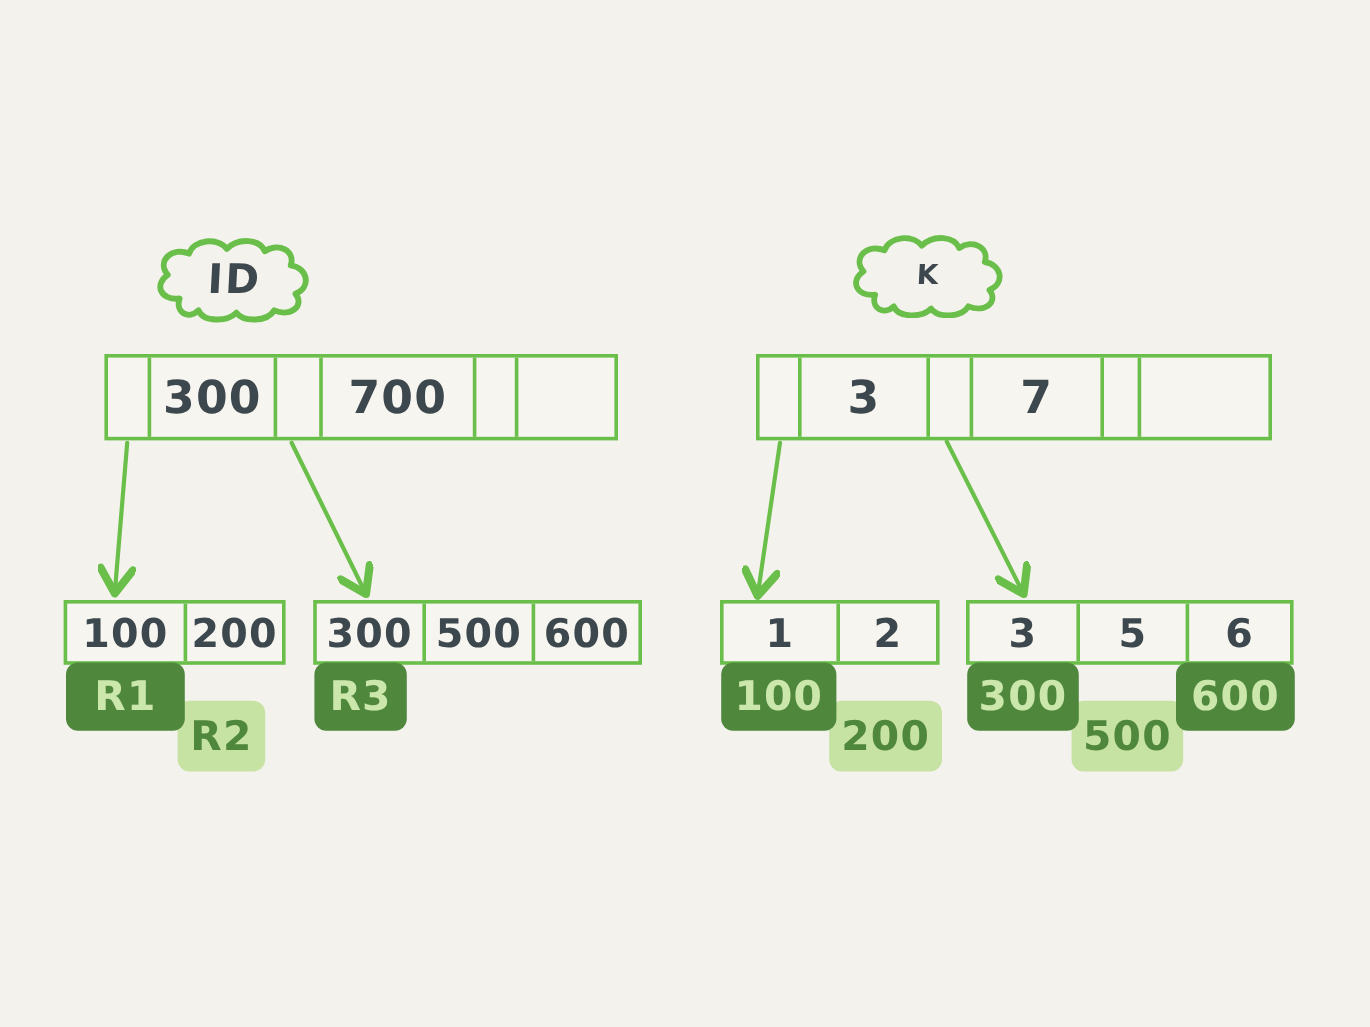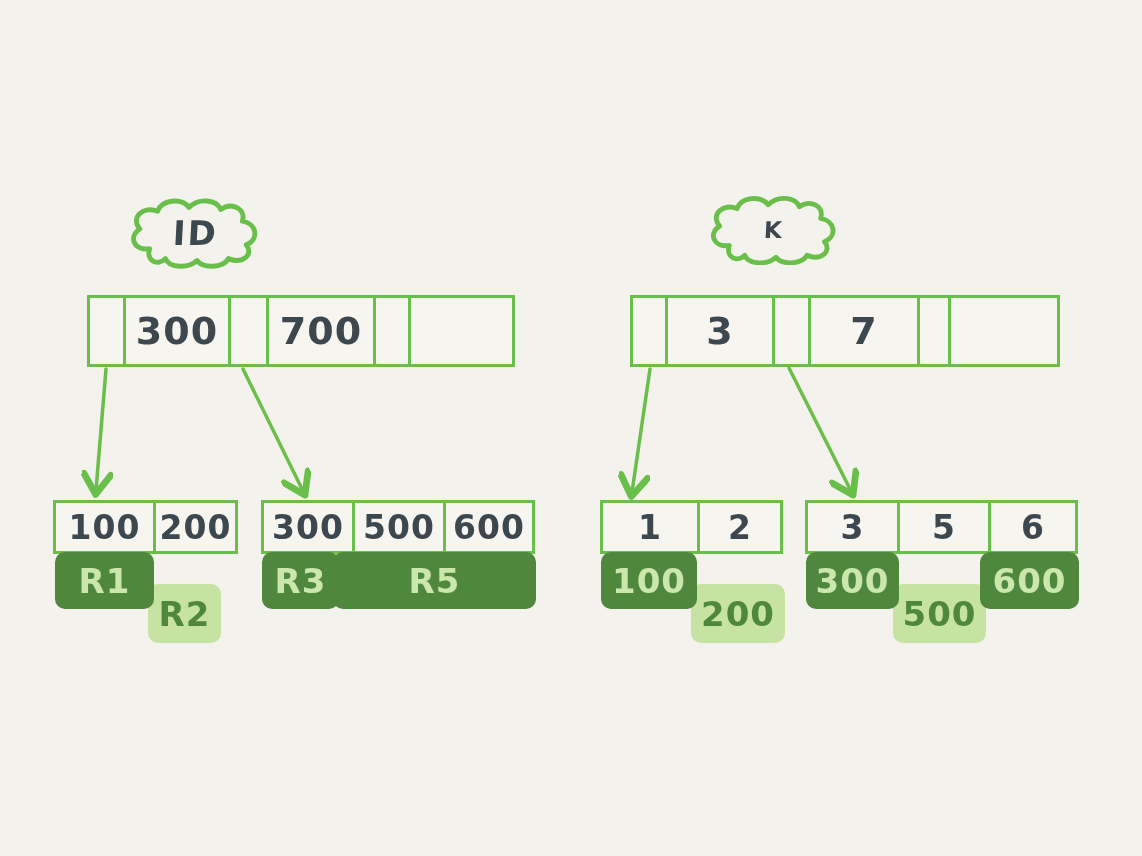--- a/index.html
+++ b/index.html
@@ -98,21 +98,21 @@
                C 130 58, 118 68, 104 62 C 98 72, 78 72, 72 64 C 64 72, 44 72, 40 62
                C 32 70, 20 64, 24 52 Z" fill="none" stroke="#6abf4b" stroke-width="5" stroke-linejoin="round" class="arrow-stroke"></path>
     </svg>
     <span class="cloud-label small">K</span>
   </div>
 
   <div class="node" style="left:87px; top:295px; width:428px; height:72px;">
     <div class="cell" style="width:36px"></div>
     <div class="cell root-key" style="width:105px">300</div>
     <div class="cell" style="width:38px"></div>
-    <div class="cell root-key" style="width:107px">700</div>
+    <div class="cell root-key" style="width:128px">700</div>
     <div class="cell" style="width:35px"></div>
     <div class="cell" style="flex:1"></div>
   </div>
 
   <div class="node" style="left:630px; top:295px; width:430px; height:72px;">
     <div class="cell" style="width:35px"></div>
     <div class="cell root-key" style="width:107px">3</div>
     <div class="cell" style="width:36px"></div>
     <div class="cell root-key" style="width:109px">7</div>
     <div class="cell" style="width:31px"></div>
@@ -130,21 +130,20 @@
   </div>
 
   <div class="node" style="left:261px; top:500px; width:274px; height:54px;">
     <div class="cell leaf-key" style="width:91px">300</div>
     <div class="cell leaf-key" style="width:91px">500</div>
     <div class="cell leaf-key" style="flex:1">600</div>
   </div>
 
   <div class="records" style="left:262px; top:552px; width:274px; height:57px;">
     <div class="rec dark" style="width:77px">R3</div>
-    <div class="rec dark" style="flex:1">R5</div>
   </div>
 
   <div class="node" style="left:600px; top:500px; width:183px; height:54px;">
     <div class="cell leaf-key" style="width:97px">1</div>
     <div class="cell leaf-key" style="flex:1">2</div>
   </div>
 
   <div class="records" style="left:601px; top:552px; width:184px; height:57px;">
     <div class="rec dark" style="width:96px">100</div>
     <div class="rec light" style="flex:1">200</div>

